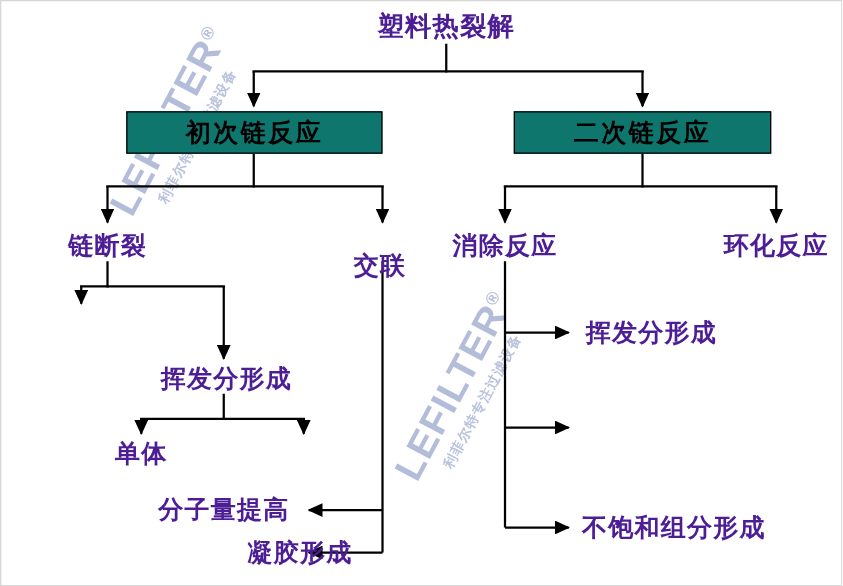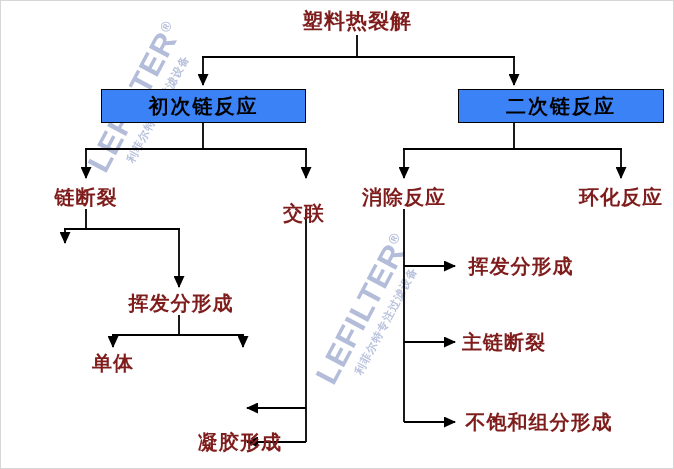--- a/index.html
+++ b/index.html
@@ -11,29 +11,29 @@
     box-sizing:border-box;
     overflow:hidden;
     font-family:"Liberation Sans","DejaVu Sans",sans-serif;
   }
   .node{
     position:absolute;
     transform:translate(-50%,-50%);
     white-space:nowrap;
     font-weight:bold;
     font-size:20px;
-    color:#7f1d1d;
+    color:#4c1d95;
     letter-spacing:1px;
     z-index:3;
   }
   .title{font-size:21px;}
   .box{
     position:absolute;
     display:flex;align-items:center;justify-content:center;
-    background:#3b82f6;
+    background:#0f766e;
     border:1.5px solid #000;
     box-sizing:border-box;
     font-weight:bold;font-size:20px;color:#000;
     letter-spacing:2px;
     z-index:3;
   }
   #connectors{position:absolute;left:0;top:0;z-index:2;}
   .watermark{
     position:absolute;
     transform:translate(-50%,-50%) rotate(-62deg);
@@ -110,27 +110,27 @@
       <line x1="403" y1="208" x2="403" y2="421"></line>
       <line x1="403" y1="265" x2="454" y2="265" marker-end="url(#arr)"></line>
       <line x1="403" y1="341" x2="454" y2="341" marker-end="url(#arr)"></line>
       <line x1="403" y1="421" x2="454" y2="421" marker-end="url(#arr)"></line>
     </g>
   </svg>
 
   <div class="node title" style="left:356px;top:20px;">塑料热裂解</div>
 
   <div class="box" style="left:100px;top:88px;width:205px;height:34px;">初次链反应</div>
-  <div class="box" style="left:410px;top:88px;width:206px;height:34px;margin-left:47px;">二次链反应</div>
+  <div class="box" style="left:410px;top:88px;width:206px;height:34px;">二次链反应</div>
 
   <div class="node" style="left:85px;top:196px;">链断裂</div>
   <div class="node" style="left:303px;top:212px;">交联</div>
   <div class="node" style="left:180px;top:302px;">挥发分形成</div>
   <div class="node" style="left:112px;top:362px;">单体</div>
+  <div class="node" style="left:178px;top:407px;">分子量提高</div>
   <div class="node" style="left:191px;top:441px;margin-left:48px;">凝胶形成</div>
 
   <div class="node" style="left:403px;top:196px;">消除反应</div>
   <div class="node" style="left:620px;top:196px;">环化反应</div>
   <div class="node" style="left:520px;top:265px;">挥发分形成</div>
-  <div class="node" style="left:503px;top:341px;">主链断裂</div>
   <div class="node" style="left:538px;top:421px;">不饱和组分形成</div>
 
 </div>
 
 </body></html>

